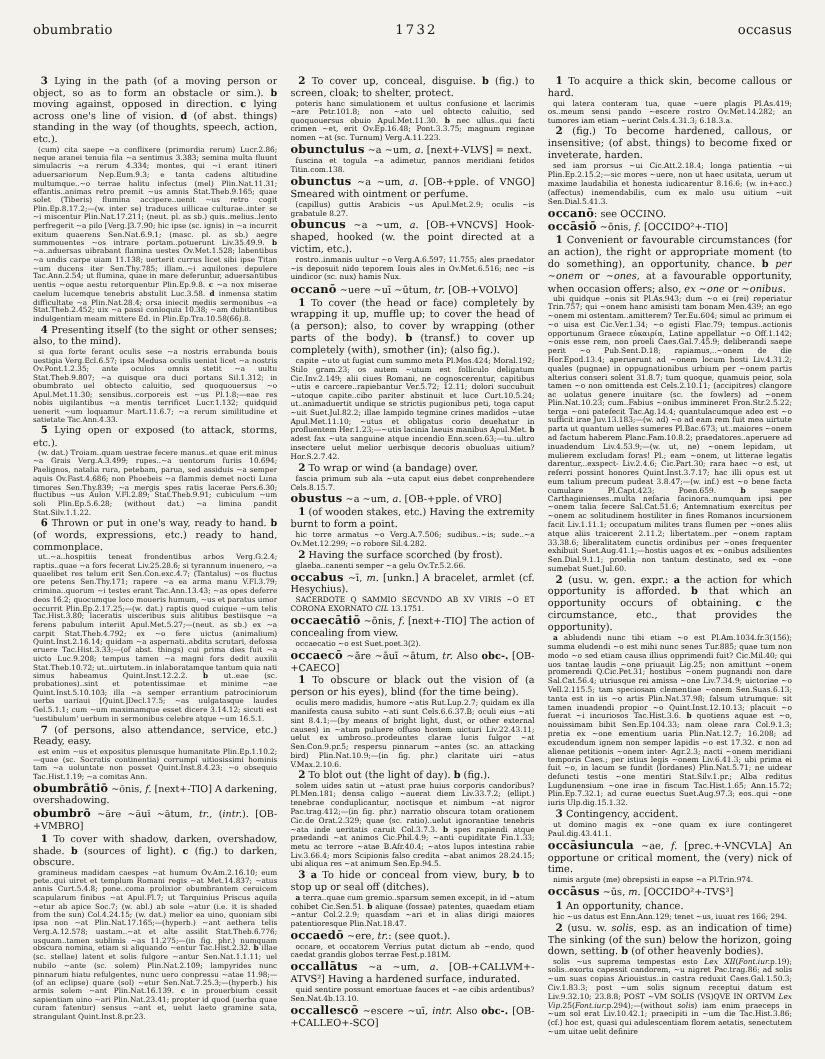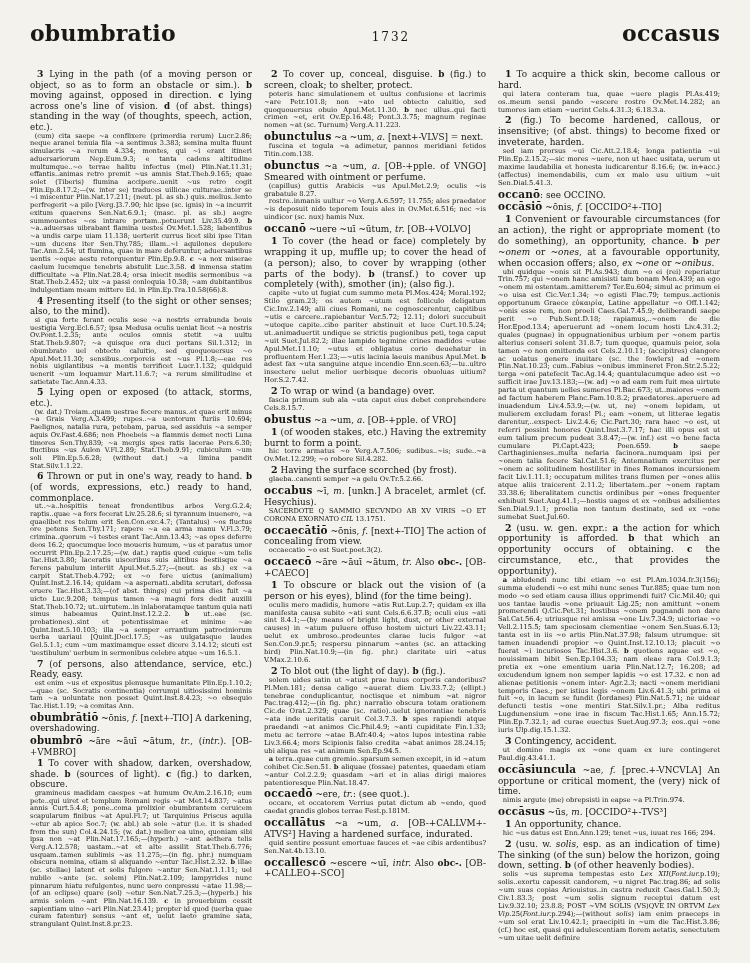--- a/index.html
+++ b/index.html
@@ -3,21 +3,21 @@
 <meta charset="utf-8">
 <style>
   html,body{margin:0;padding:0;background:#d8d5cf;}
   .page{
     width:750px;height:963px;margin:0 auto;box-sizing:border-box;
     background:#f4f2ec;color:#1b1812;
     font-family:"DejaVu Serif","Liberation Serif",serif;
     padding:20px 30px 10px 30px;position:relative;overflow:hidden;
   }
   .hdr{display:flex;justify-content:space-between;align-items:baseline;height:24px;}
-  .guide{font-weight:bold;font-size:22px;letter-spacing:.2px;}
+  .guide{font-weight:normal;font-size:12px;letter-spacing:.2px;}
   .pageno{font-size:12px;letter-spacing:2px;transform:translateX(-8px);}
   .cols{display:flex;gap:12px;margin-top:24px;height:888px;overflow:hidden;}
   .col{flex:0 0 222px;width:222px;overflow:hidden;text-align:justify;font-size:10px;
        hyphens:none;}
   .col p{margin:0;}
   .sense{font-size:1em;line-height:1.22;margin-top:.25em;text-indent:.8em;}
   .sense .n{font-size:1.06em;}
   .cite{font-size:.76em;line-height:1.17;text-indent:.7em;}
   .entry,.xref{font-size:1em;line-height:1.22;margin-top:.55em;}
   .entry .hw,.xref .hw{font-size:1.17em;letter-spacing:.2px;}
@@ -49,40 +49,42 @@
         <p class="sense"><b class="n">1</b> To cover with shadow, darken, overshadow, shade. <b>b</b> (sources of light). <b>c</b> (fig.) to darken, obscure.</p>
         <p class="cite">gramineus madidam caespes ~at humum Ov.Am.2.16.10; eum pete..qui uiret et templum Romani regis ~at Met.14.837; ~atus annis Curt.5.4.8; pone..coma prolixior obumbrantem ceruicem scapularum finibus ~at Apul.Fl.7; ut Tarquinius Priscus aquila ~etur ab apice Soc.7; (w. abl.) ab sole ~atur (i.e. it is shaded from the sun) Col.4.24.15; (w. dat.) melior ea uino, quoniam sibi ipsa non ~at Plin.Nat.17.165;—(hyperb.) ~ant aethera telis Verg.A.12.578; uastam..~at et alte assilit Stat.Theb.6.776; usquam..tamen sublimis ~as 11.275;—(in fig. phr.) numquam obscura nomina, etiam si aliquando ~entur Tac.Hist.2.32. <b>b</b> illae (sc. stellae) latent et solis fulgore ~antur Sen.Nat.1.1.11; uel nubilo ~ante (sc. solem) Plin.Nat.2.109; lampyrides nunc pinnarum hiatu refulgentes, nunc uero conpressu ~atae 11.98;—(of an eclipse) quare (sol) ~etur Sen.Nat.7.25.3;—(hyperb.) his armis solem ~ant Plin.Nat.16.139. <b>c</b> in prouerbium cessit sapientiam uino ~ari Plin.Nat.23.41; propter id quod (uerba quae curam fatentur) sensus ~ant et, uelut laeto gramine sata, strangulant Quint.Inst.8.pr.23.</p>
       </div>
     <div class="col" style="font-size: 8.9px;">
         <p class="sense"><b class="n">2</b> To cover up, conceal, disguise. <b>b</b> (fig.) to screen, cloak; to shelter, protect.</p>
         <p class="cite">poteris hanc simulationem et uultus confusione et lacrimis ~are Petr.101.8; non ~ato uel obtecto caluitio, sed quoquouersus obuio Apul.Met.11.30. <b>b</b> nec ullus..qui facti crimen ~et, erit Ov.Ep.16.48; Pont.3.3.75; magnum reginae nomen ~at (sc. Turnum) Verg.A.11.223.</p>
         <p class="entry"><b class="hw">obunctulus</b> ~a ~um, <i>a.</i> [next+-VLVS] = next.</p>
         <p class="cite">fuscina et togula ~a adimetur, pannos meridiani fetidos Titin.com.138.</p>
         <p class="entry"><b class="hw">obunctus</b> ~a ~um, <i>a.</i> [OB-+pple. of VNGO] Smeared with ointment or perfume.</p>
         <p class="cite">(capillus) guttis Arabicis ~us Apul.Met.2.9; oculis ~is grabatule 8.27.</p>
+        <p class="entry"><b class="hw">obuncus</b> ~a ~um, <i>a.</i> [OB-+VNCVS] Hook-shaped, hooked (w. the point directed at a victim, etc.).</p>
         <p class="cite">rostro..inmanis uultur ~o Verg.A.6.597; 11.755; ales praedator ~is deposuit nido teporem Iouis ales in Ov.Met.6.516; nec ~is uindicor (sc. nux) hamis Nux.</p>
         <p class="entry"><b class="hw">occanō</b> ~uere ~uī ~ūtum, <i>tr.</i> [OB-+VOLVO]</p>
         <p class="sense"><b class="n">1</b> To cover (the head or face) completely by wrapping it up, muffle up; to cover the head of (a person); also, to cover by wrapping (other parts of the body). <b>b</b> (transf.) to cover up completely (with), smother (in); (also fig.).</p>
         <p class="cite">capite ~uto ut fugiat cum summo meta Pl.Mos.424; Moral.192; Stilo gram.23; os autem ~utum est folliculo deligatum Cic.Inv.2.149; alii ciues Romani, ne cognoscerentur, capitibus ~utis e carcere..rapiebantur Ver.5.72; 12.11; dolori succubuit ~utoque capite..cibo pariter abstinuit et luce Curt.10.5.24; ut..animaduertit undique se strictis pugionibus peti, toga caput ~uit Suet.Jul.82.2; illae lampido tegmine crines madidos ~utae Apul.Met.11.10; ~utus et obligatus corio deuehatur in profluentem Her.1.23;—~utis lacinia laeuis manibus Apul.Met. <b>b</b> adest fax ~uta sanguine atque incendio Enn.scen.63;—tu..ultro insectere uelut melior uerbisque decoris obuoluas uitium? Hor.S.2.7.42.</p>
         <p class="sense"><b class="n">2</b> To wrap or wind (a bandage) over.</p>
         <p class="cite">fascia primum sub ala ~uta caput eius debet conprehendere Cels.8.15.7.</p>
         <p class="entry"><b class="hw">obustus</b> ~a ~um, <i>a.</i> [OB-+pple. of VRO]</p>
         <p class="sense"><b class="n">1</b> (of wooden stakes, etc.) Having the extremity burnt to form a point.</p>
         <p class="cite">hic torre armatus ~o Verg.A.7.506; sudibus..~is; sude..~a Ov.Met.12.299; ~o robore Sil.4.282.</p>
         <p class="sense"><b class="n">2</b> Having the surface scorched (by frost).</p>
         <p class="cite">glaeba..canenti semper ~a gelu Ov.Tr.5.2.66.</p>
         <p class="entry"><b class="hw">occabus</b> ~ī, <i>m.</i> [unkn.] A bracelet, armlet (cf. Hesychius).</p>
         <p class="cite">SACERDOTE Q SAMMIO SECVNDO AB XV VIRIS ~O ET CORONA EXORNATO <i>CIL</i> 13.1751.</p>
         <p class="entry"><b class="hw">occaecātiō</b> ~ōnis, <i>f.</i> [next+-TIO] The action of concealing from view.</p>
         <p class="cite">occaecatio ~o est Suet.poet.3(2).</p>
         <p class="entry"><b class="hw">occaecō</b> ~āre ~āuī ~ātum, <i>tr.</i> Also <b>obc-.</b> [OB-+CAECO]</p>
         <p class="sense"><b class="n">1</b> To obscure or black out the vision of (a person or his eyes), blind (for the time being).</p>
         <p class="cite">oculis mero madidis, humore ~atis Rut.Lup.2.7; quidam ex illa manifesta causa subito ~ati sunt Cels.6.6.37.B; oculi eius ~ati sint 8.4.1;—(by means of bright light, dust, or other external causes) in ~atum puluere offuso hostem uicturi Liv.22.43.11; uelut ex umbroso..prodeuntes clarae lucis fulgor ~at Sen.Con.9.pr.5; respersu pinnarum ~antes (sc. an attacking bird) Plin.Nat.10.9;—(in fig. phr.) claritate uiri ~atus V.Max.2.10.6.</p>
         <p class="sense"><b class="n">2</b> To blot out (the light of day). <b>b</b> (fig.).</p>
         <p class="cite">solem uides satin ut ~atust prae huius corporis candoribus? Pl.Men.181; densa caligo ~auerat diem Liv.33.7.2; (ellipt.) tenebrae conduplicantur, noctisque et nimbum ~at nigror Pac.trag.412;—(in fig. phr.) narratio obscura totam orationem Cic.de Orat.2.329; quae (sc. ratio)..uelut ignorantiae tenebris ~ata inde ueritatis caruit Col.3.7.3. <b>b</b> spes rapiendi atque praedandi ~at animos Cic.Phil.4.9; ~anti cupiditate Fin.1.33; metu ac terrore ~atae B.Afr.40.4; ~atos lupos intestina rabie Liv.3.66.4; mors Scipionis falso credita ~abat animos 28.24.15; ubi aliqua res ~at animum Sen.Ep.94.5.</p>
+        <p class="sense"><b class="n">3</b> <b>a</b> To hide or conceal from view, bury, <b>b</b> to stop up or seal off (ditches).</p>
         <p class="cite"><b>a</b> terra..quae cum gremio..sparsum semen excepit, in id ~atum cohibet Cic.Sen.51. <b>b</b> aliquae (fossae) patentes, quaedam etiam ~antur Col.2.2.9; quasdam ~ari et in alias dirigi maiores patentioresque Plin.Nat.18.47.</p>
         <p class="entry"><b class="hw">occaedō</b> ~ere, <i>tr.</i>: (see quot.).</p>
         <p class="cite">occare, et occatorem Verrius putat dictum ab ~endo, quod caedat grandis globos terrae Fest.p.181M.</p>
         <p class="entry"><b class="hw">occallātus</b> ~a ~um, <i>a.</i> [OB-+CALLVM+-ATVS²] Having a hardened surface, indurated.</p>
         <p class="cite">quid sentire possunt emortuae fauces et ~ae cibis ardentibus? Sen.Nat.4b.13.10.</p>
         <p class="entry"><b class="hw">occallescō</b> ~escere ~uī, <i>intr.</i> Also <b>obc-.</b> [OB-+CALLEO+-SCO]</p>
       </div>
     <div class="col" style="font-size: 8.9px;">
         <p class="sense"><b class="n">1</b> To acquire a thick skin, become callous or hard.</p>
         <p class="cite">qui latera conteram tua, quae ~uere plagis Pl.As.419; os..meum sensi pando ~escere rostro Ov.Met.14.282; an tumores iam etiam ~uerint Cels.4.31.3; 6.18.3.a.</p>

